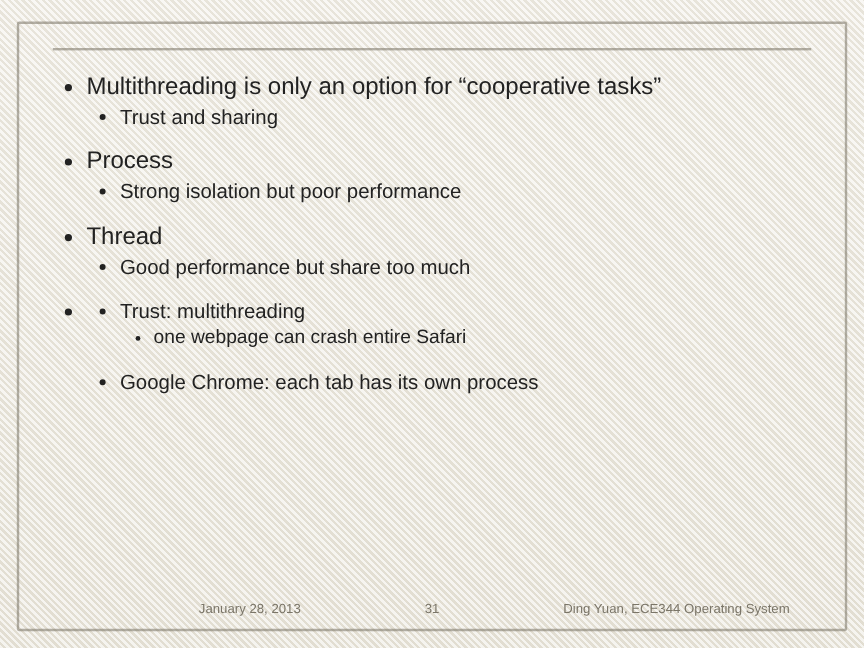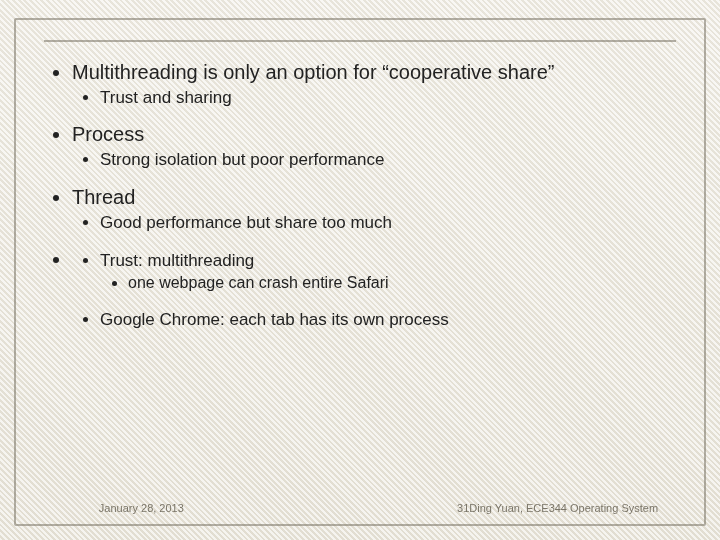--- a/index.html
+++ b/index.html
@@ -61,38 +61,38 @@
   .footer {
     position: absolute;
     left: 0; right: 0;
     bottom: 10px;
     display: flex;
     align-items: flex-end;
     font-size: 11px;
     color: #7a7568;
     padding: 0 16px;
   }
-  .footer .left   { flex: 1; text-align: center; }
-  .footer .center { flex: 1; text-align: right; }
+  .footer .left   { flex: 1; text-align: right; }
+  .footer .center { flex: 1; text-align: center; }
   .footer .right  { flex: 1; }
 </style>
 </head>
 <body>
 
 <div class="slide">
   <div class="inner">
 
     <div class="title-wrap">
       <div class="title-underline"></div>
     </div>
 
     <div class="content">
       <ul class="b1">
         <li>
-          <span>Multithreading is only an option for “cooperative share”</span>
+          <span>Multithreading is only an option for “cooperative tasks”</span>
           <ul class="b2">
             <li>Trust and sharing</li>
           </ul>
         </li>
         <li>
           <span>Process</span>
           <ul class="b2">
             <li>Strong isolation but poor performance</li>
           </ul>
         </li>

